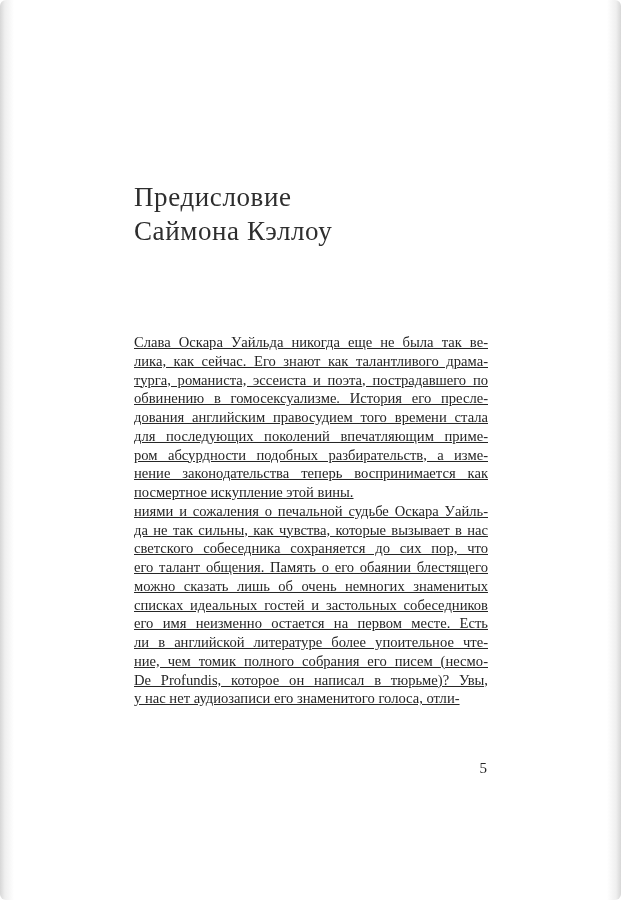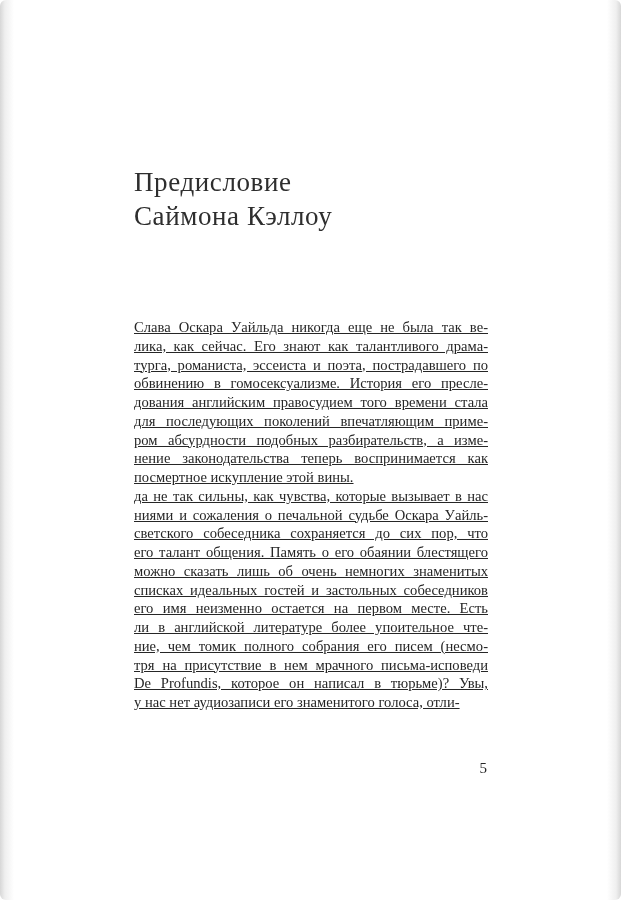--- a/index.html
+++ b/index.html
@@ -36,21 +36,21 @@
   }
   .edge-right {
     right: 0;
     background: linear-gradient(to left, #d7d7d7 0%, #efefef 35%, #ffffff 100%);
     border-top-right-radius: 6px;
     border-bottom-right-radius: 6px;
   }
   .content {
     position: absolute;
     left: 134px;
-    top: 165px;
+    top: 180px;
     width: 354px;
   }
   .title {
     margin: 0;
     font-size: 27px;
     line-height: 34px;
     font-weight: normal;
     letter-spacing: 0.6px;
     color: #2e2e2e;
   }
@@ -106,30 +106,29 @@
           <div class="line">лика, как сейчас. Его знают как талантливого драма-</div>
           <div class="line">турга, романиста, эссеиста и поэта, пострадавшего по</div>
           <div class="line">обвинению в гомосексуализме. История его пресле-</div>
           <div class="line">дования английским правосудием того времени стала</div>
           <div class="line">для последующих поколений впечатляющим приме-</div>
           <div class="line">ром абсурдности подобных разбирательств, а изме-</div>
           <div class="line">нение законодательства теперь воспринимается как</div>
           <div class="line last">посмертное искупление этой вины.</div>
         </div>
         <div class="para">
+          <div class="line">ниями и сожаления о печальной судьбе Оскара Уайль-</div>
           <div class="line">да не так сильны, как чувства, которые вызывает в нас</div>
-          <div class="line">ниями и сожаления о печальной судьбе Оскара Уайль-</div>
           <div class="line">светского собеседника сохраняется до сих пор, что</div>
           <div class="line">его талант общения. Память о его обаянии блестящего</div>
           <div class="line">можно сказать лишь об очень немногих знаменитых</div>
           <div class="line">списках идеальных гостей и застольных собеседников</div>
           <div class="line">его имя неизменно остается на первом месте. Есть</div>
           <div class="line">ли в английской литературе более упоительное чте-</div>
           <div class="line">ние, чем томик полного собрания его писем (несмо-</div>
-          <div class="line">тря на присутствие в нем мрачного письма-исповеди</div>
           <div class="line">De Profundis, которое он написал в тюрьме)? Увы,</div>
           <div class="line last">у нас нет аудиозаписи его знаменитого голоса, отли-</div>
         </div>
       </div>
   </div>
 
   <div class="page-number">5</div>
 </div>
 
 </body></html>

